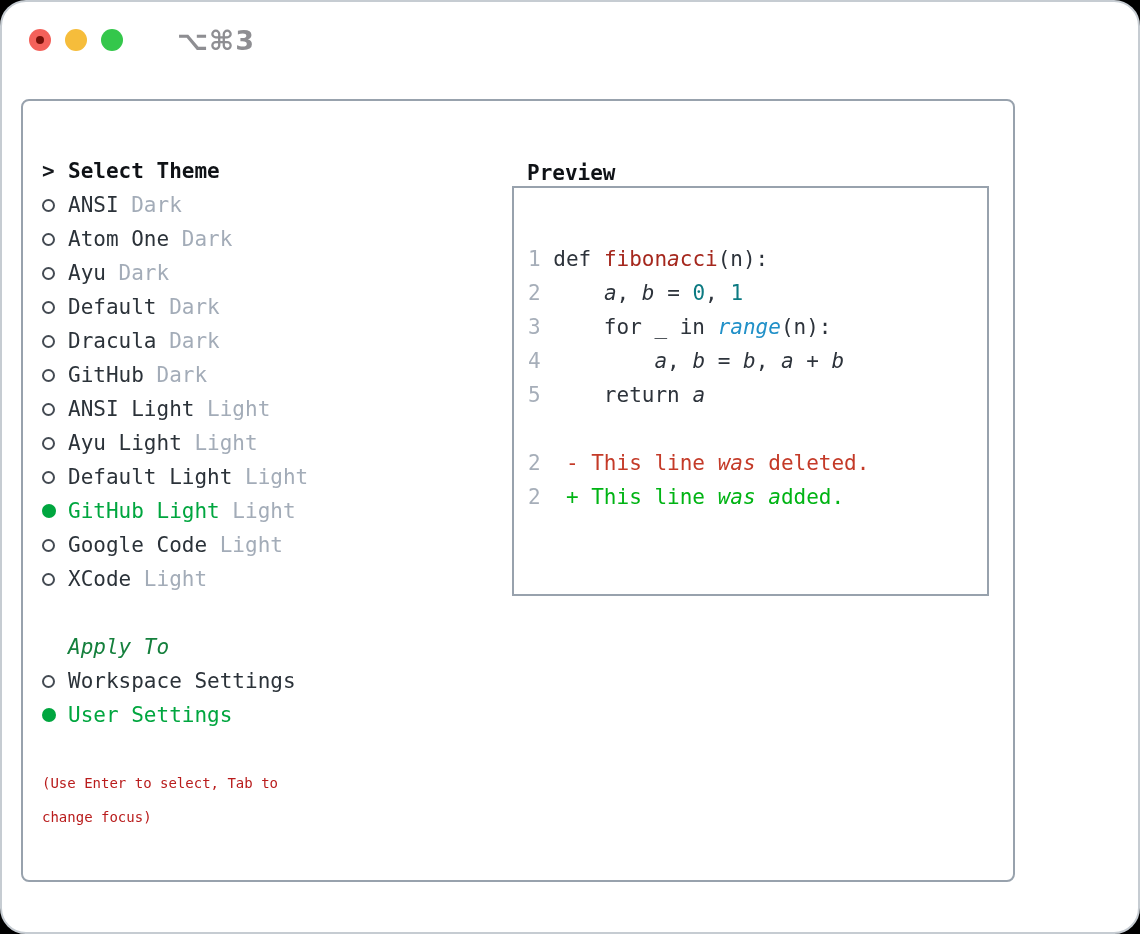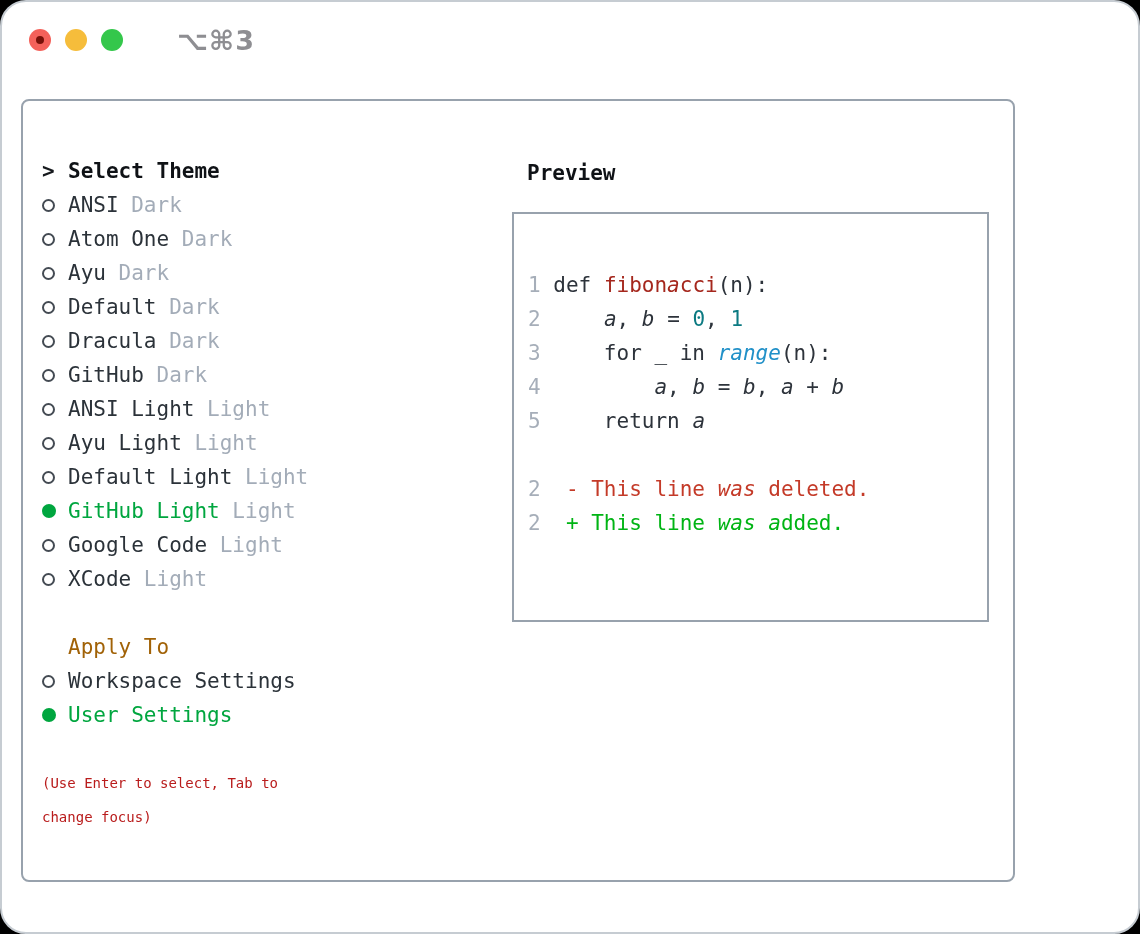--- a/index.html
+++ b/index.html
@@ -26,21 +26,21 @@
   .radio{width:13px;height:13px;border-radius:50%;border:2px solid #444b53;box-sizing:border-box;}
   .radio.sel{border:none;background:#00a63f;width:14px;height:14px;}
   .hdr{font-weight:bold;color:#0f1216;}
   .item-name{color:#2b3239;}
   .item-name.sel{color:#00a63f;}
   .item-tag{color:#a3acb8;margin-left:1ch;}
   .spacer{height:34px;}
   .help{height:34px;line-height:34px;font-size:14px;color:#b91c1c;}
   
   .preview-title{position:absolute;left:504px;top:55px;height:34px;line-height:34px;font-size:21px;font-weight:bold;color:#0f1216;}
-  .preview-box{position:absolute;left:489px;top:111px;width:477px;height:410px;
+  .preview-box{position:absolute;left:489px;top:85px;width:477px;height:410px;
     border:2px solid #98a2ad;box-sizing:border-box;padding:54px 0 0 14px;overflow:hidden;}
   .code-line{height:34px;line-height:34px;font-size:21px;white-space:pre;}
   .gutter{display:inline-block;min-width:1ch;}
 </style>
 </head>
 <body>
 
 <div class="window">
 
   <div class="titlebar">
@@ -144,21 +144,21 @@
             </span>
             <span class="item-name">XCode</span>
             <span class="item-tag">Light</span>
           </div>
         </div>
 
       <div class="spacer"></div>
 
       <div class="row">
         <span class="marker"></span>
-        <span class="hdr" style="font-weight:normal;color:#a16207;">Apply To</span>
+        <span class="hdr" style="font-weight:normal;color:#15803d;font-style:italic;">Apply To</span>
       </div>
 
       <div id="apply-options">
           <div class="row">
             <span class="marker">
               <span class="radio"></span>
             </span>
             <span class="item-name">Workspace Settings</span>
           </div>
           <div class="row">

